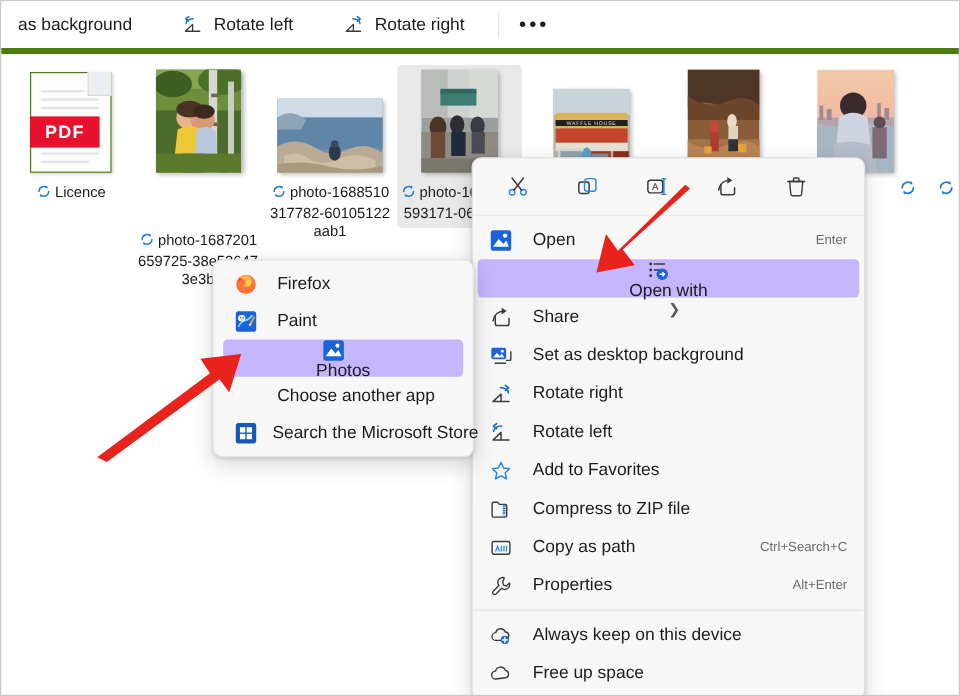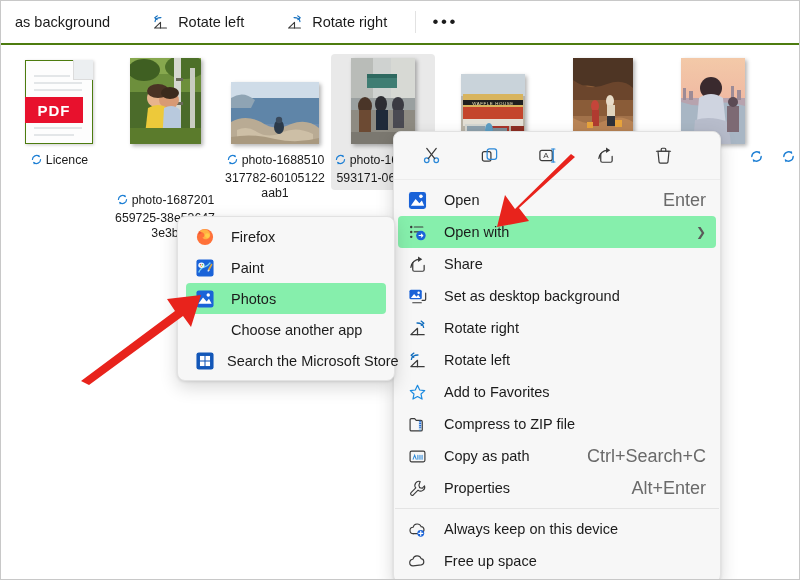--- a/index.html
+++ b/index.html
@@ -15,21 +15,21 @@
     background: #ffffff;
     border: 1px solid #c8c8c8;
     overflow: hidden;
   }
 
   
   .toolbar {
     position: absolute; left: 0; top: 0;
     width: 800px; height: 44px;
     background: #ffffff;
-    border-bottom: 2px solid #4d7c0f;
+    border-bottom: 5px solid #4d7c0f;
     display: flex; align-items: center;
   }
   .tb-item {
     display: flex; align-items: center; gap: 9px;
     height: 30px; padding: 0 10px; border-radius: 4px;
     font-size: 14.5px; color: #1b1b1b; white-space: nowrap;
   }
   .tb-item.first { padding-left: 14px; }
   .tb-sep {
     width: 1px; height: 22px; background: #e2e2e2; margin: 0 12px;
@@ -110,27 +110,27 @@
     width: 40px; height: 34px; margin: 0 9px;
     display: flex; align-items: center; justify-content: center;
     border-radius: 4px;
   }
   .mi {
     display: flex; align-items: center;
     height: 32px; margin: 0 4px; padding: 0 10px;
     border-radius: 4px; position: relative;
     font-size: 14.5px; color: #1b1b1b;
   }
-  .mi.hl { background: #86efac; }
+  .mi.hl { background: #c4b5fd; flex-direction: column; }
   .mi .mi-ico {
     width: 22px; display: flex; align-items: center; justify-content: flex-start;
     margin-right: 14px;
   }
   .mi .mi-lbl { flex: 1; white-space: nowrap; }
-  .mi .mi-acc { font-size: 18px; color: #6a6a6a; margin-left: 14px; }
+  .mi .mi-acc { font-size: 11px; color: #6a6a6a; margin-left: 14px; }
   .mi .mi-chev { color: #5a5a5a; font-size: 12px; margin-left: 10px; }
   .mi-sep { height: 1px; background: #e4e4e4; margin: 4px 1px; }
   .menu-pad-top { height: 4px; }
   .menu-pad-bot { height: 5px; }
 
   #submenu { left: 176px; top: 215px; width: 218px; }
   #submenu .mi { height: 31px; }
   #submenu .mi .mi-ico { margin-right: 13px; }
   .appicon { width: 18px; height: 18px; border-radius: 3px; display:block; }
 

